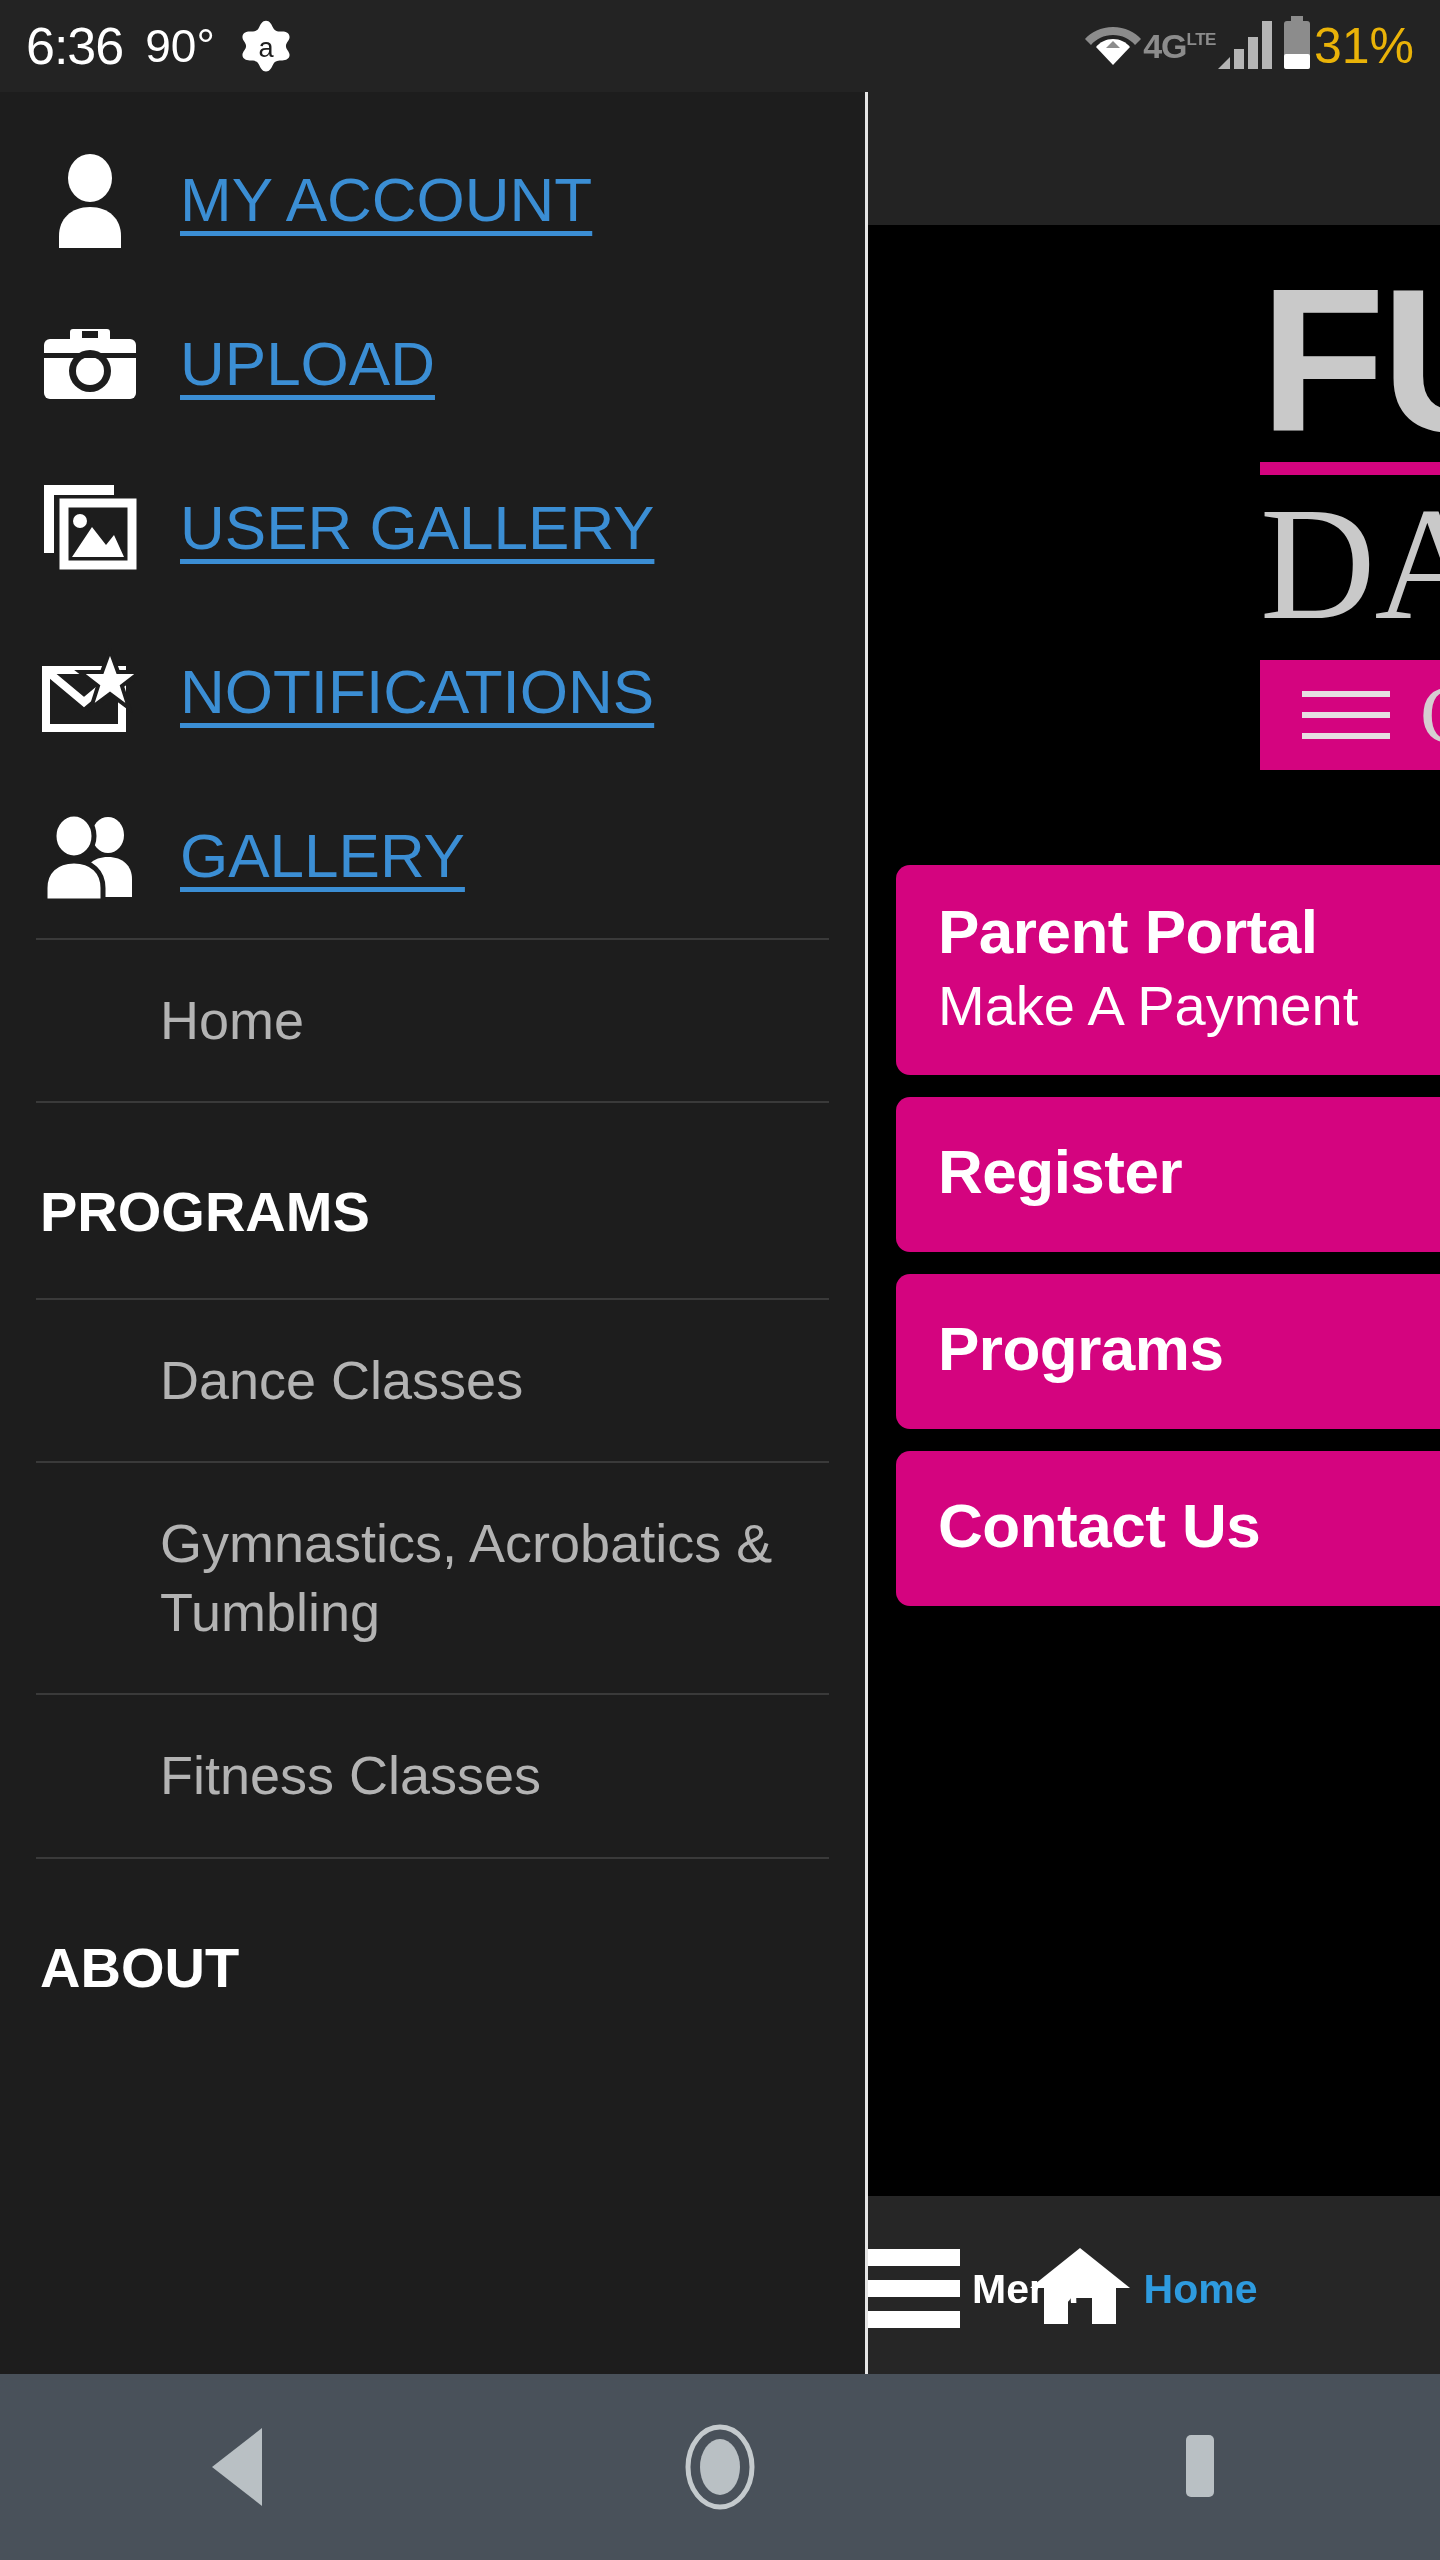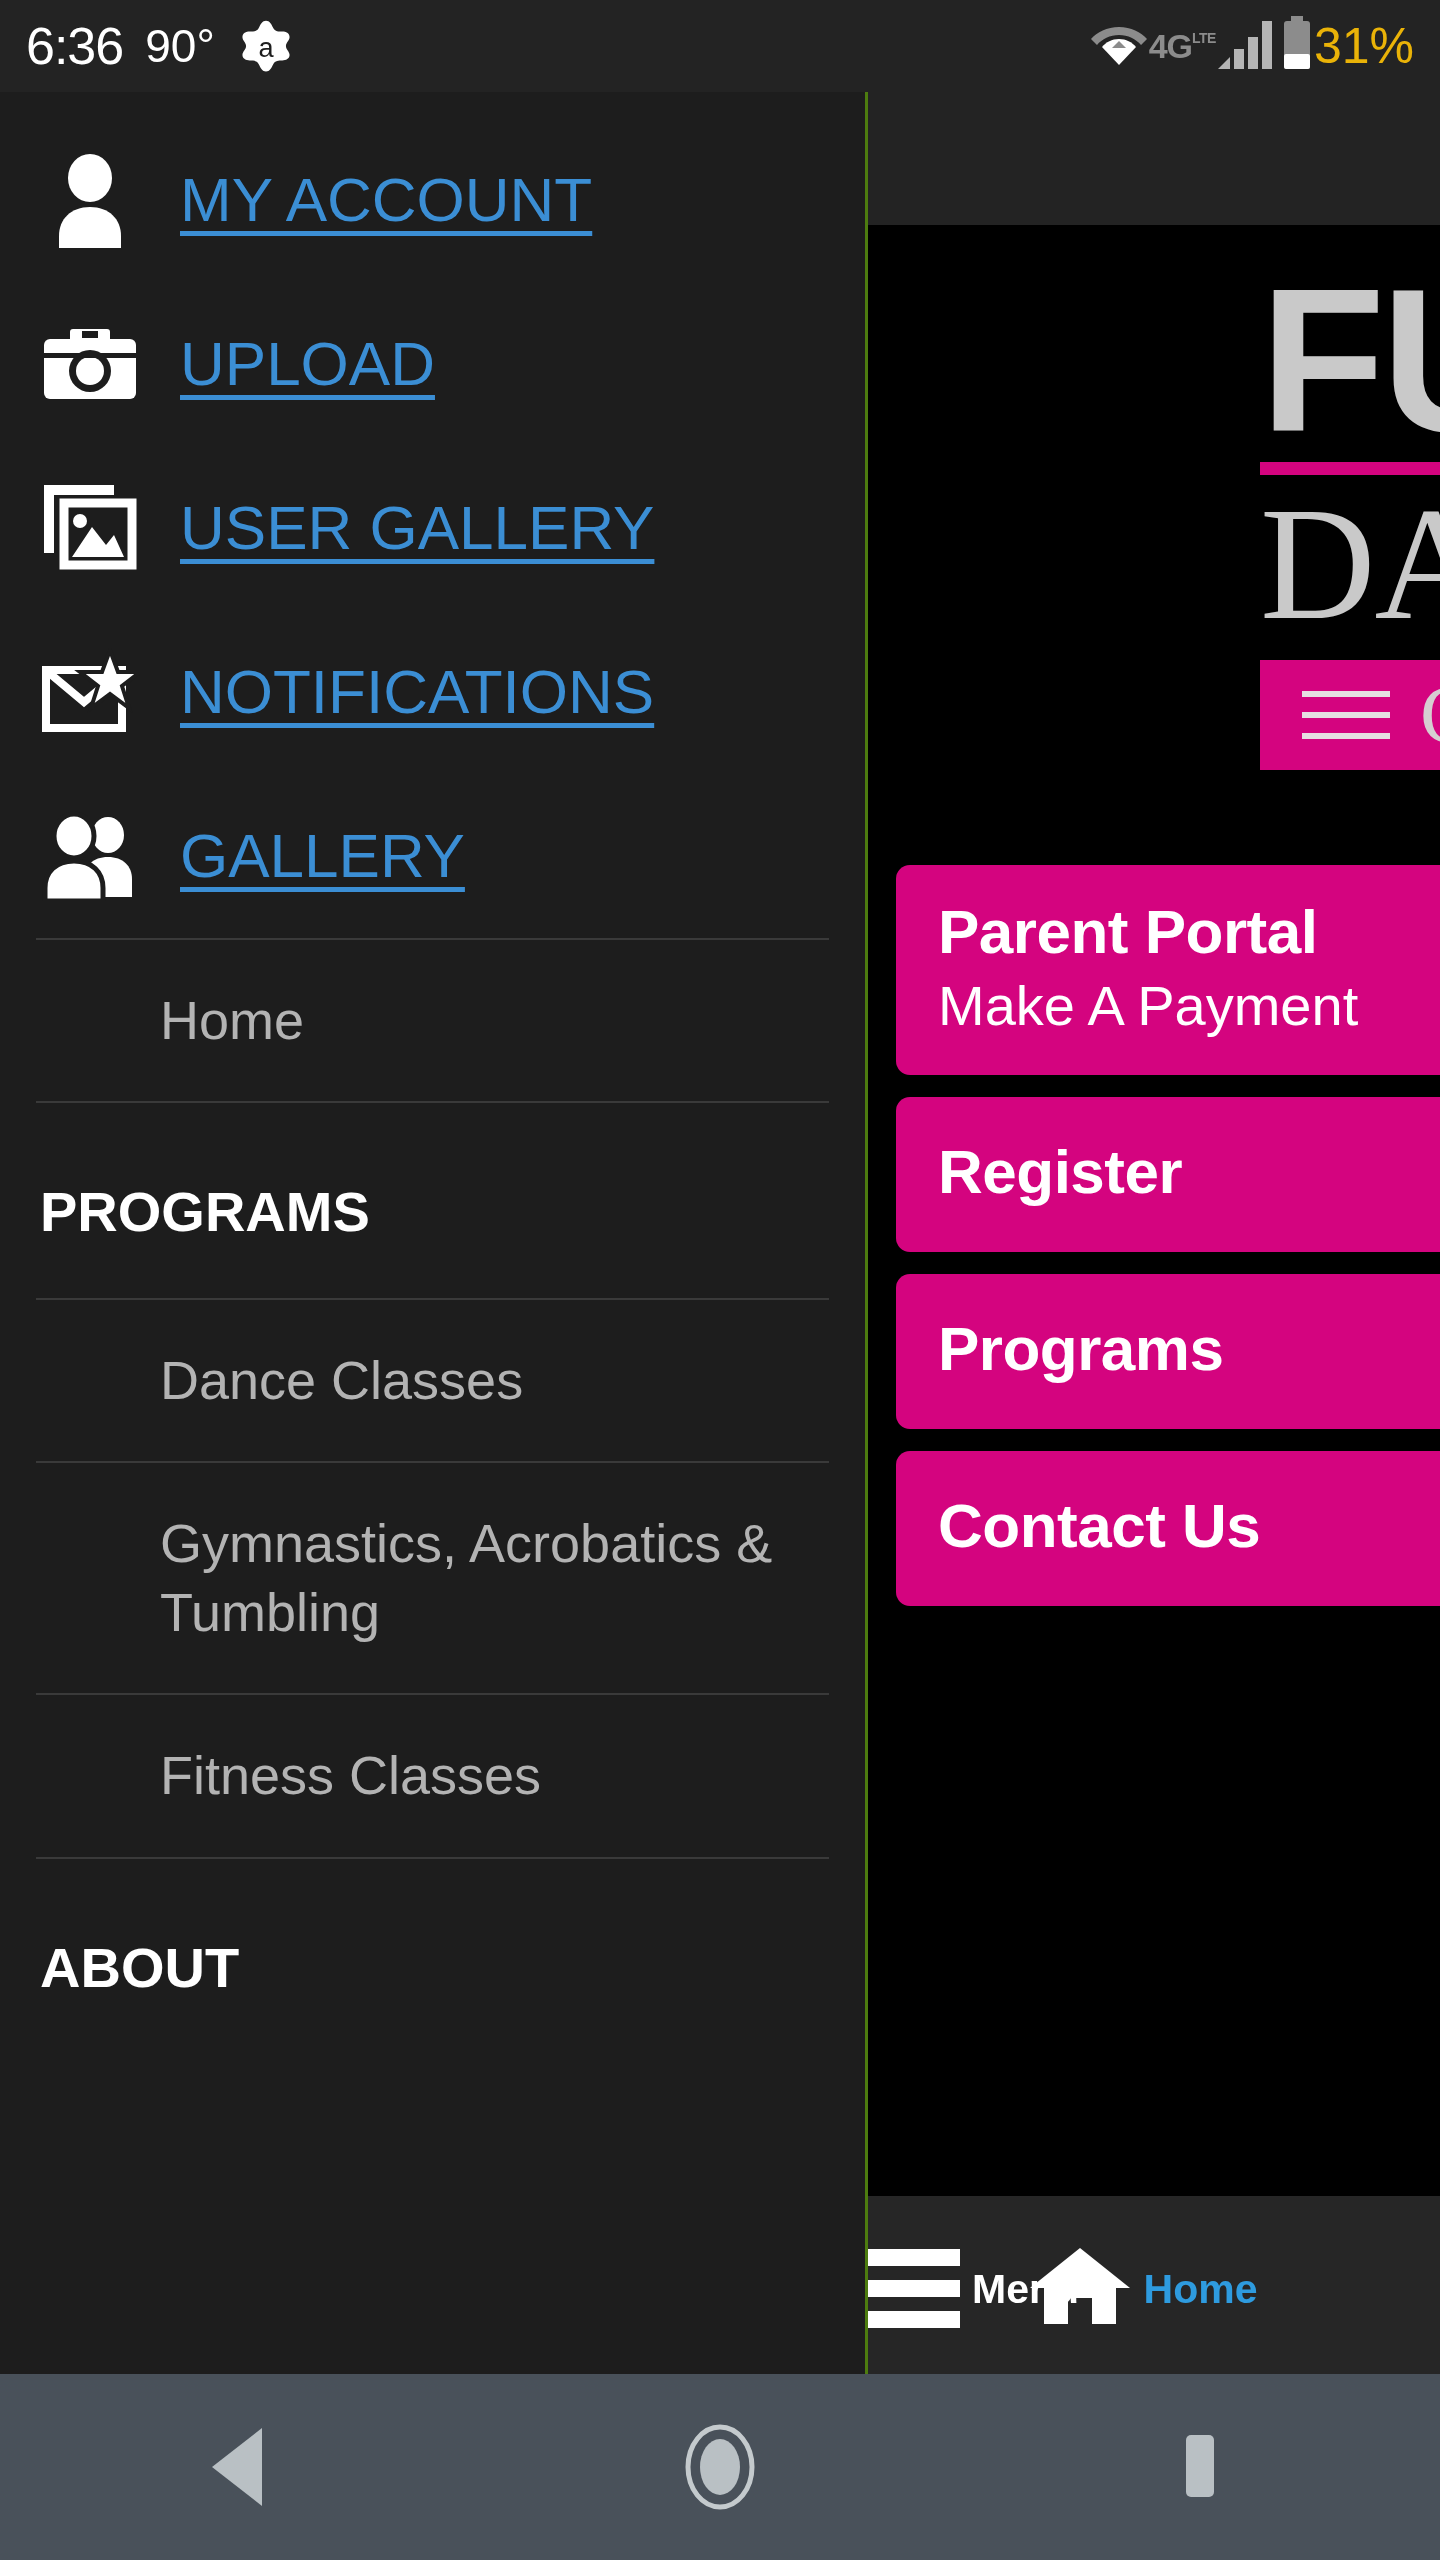--- a/index.html
+++ b/index.html
@@ -18,21 +18,21 @@
     background:#232323; display:flex; align-items:center;
     padding:0 26px;
   }
   .sb-left{ display:flex; align-items:center; gap:22px; }
   .sb-clock{ color:#fff; font-size:52px; font-weight:400; letter-spacing:-1px; line-height:1; }
   .sb-temp{ color:#fff; font-size:46px; font-weight:400; line-height:1; }
   .sb-appicon{ width:58px; height:58px; display:flex; align-items:center; justify-content:center; }
   .sb-spacer{ flex:1 }
   .sb-right{ display:flex; align-items:center; }
   .sb-4g{ color:#8c8c8c; font-size:34px; font-weight:700; letter-spacing:-1px; display:flex; align-items:flex-start; line-height:1; }
-  .sb-4g sup{ font-size:14px; font-weight:700; letter-spacing:-.5px; line-height:1; position:relative; top:2px; }
+  .sb-4g sup{ font-size:17px; font-weight:700; letter-spacing:-.5px; line-height:1; position:relative; top:2px; }
   .sb-batt-pct{ color:#eab308; font-size:50px; font-weight:400; line-height:1; }
 
   
   .content{
     position:absolute; left:0; top:92px; width:1440px; height:2282px;
     background:#232323;
   }
   .content-page{
     position:absolute; left:868px; top:133px; right:0; bottom:90px;
     background:#000; overflow:hidden;
@@ -82,21 +82,21 @@
         align-items:center; justify-content:center; gap:12px; padding-top:8px; }
   .tab .glyph{ height:78px; display:flex; align-items:flex-end; justify-content:center; }
   .tab .lbl{ font-size:41px; font-weight:700; color:#fff; line-height:1; white-space:nowrap; }
   .tab.active .lbl{ color:#2e9bdf; }
   .tab-hb{ display:flex; flex-direction:column; gap:14px; }
   .tab-hb i{ display:block; width:120px; height:17px; background:#fff; }
 
   
   .drawer{
     position:absolute; left:0; top:92px; width:868px; height:2282px;
-    background:#1d1d1d; border-right:3px solid #4d7c0f;
+    background:#1d1d1d; border-right:3px solid #e5e5e5;
     overflow:hidden;
   }
   .nav-main{ padding:26px 0 0 0; }
   .nav-row{
     display:flex; align-items:center; gap:40px;
     height:164px; padding-left:40px;
   }
   .nav-ico{ width:100px; height:100px; flex:0 0 100px; display:flex; align-items:center; justify-content:center; }
   .nav-txt{
     color:#3b8ed4; font-size:62px; font-weight:400; line-height:1;

